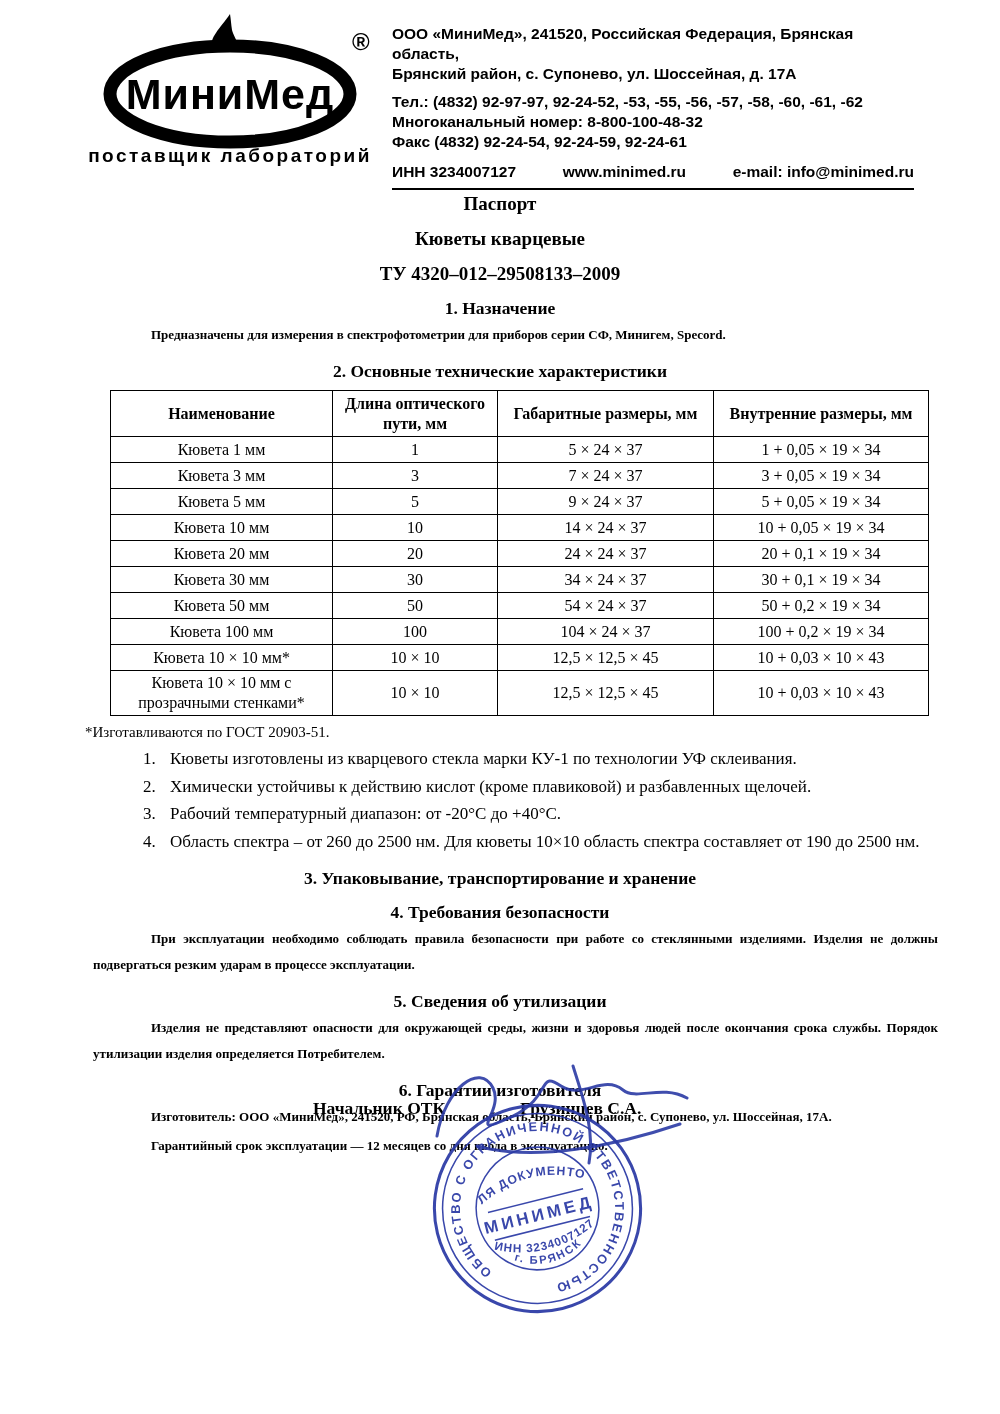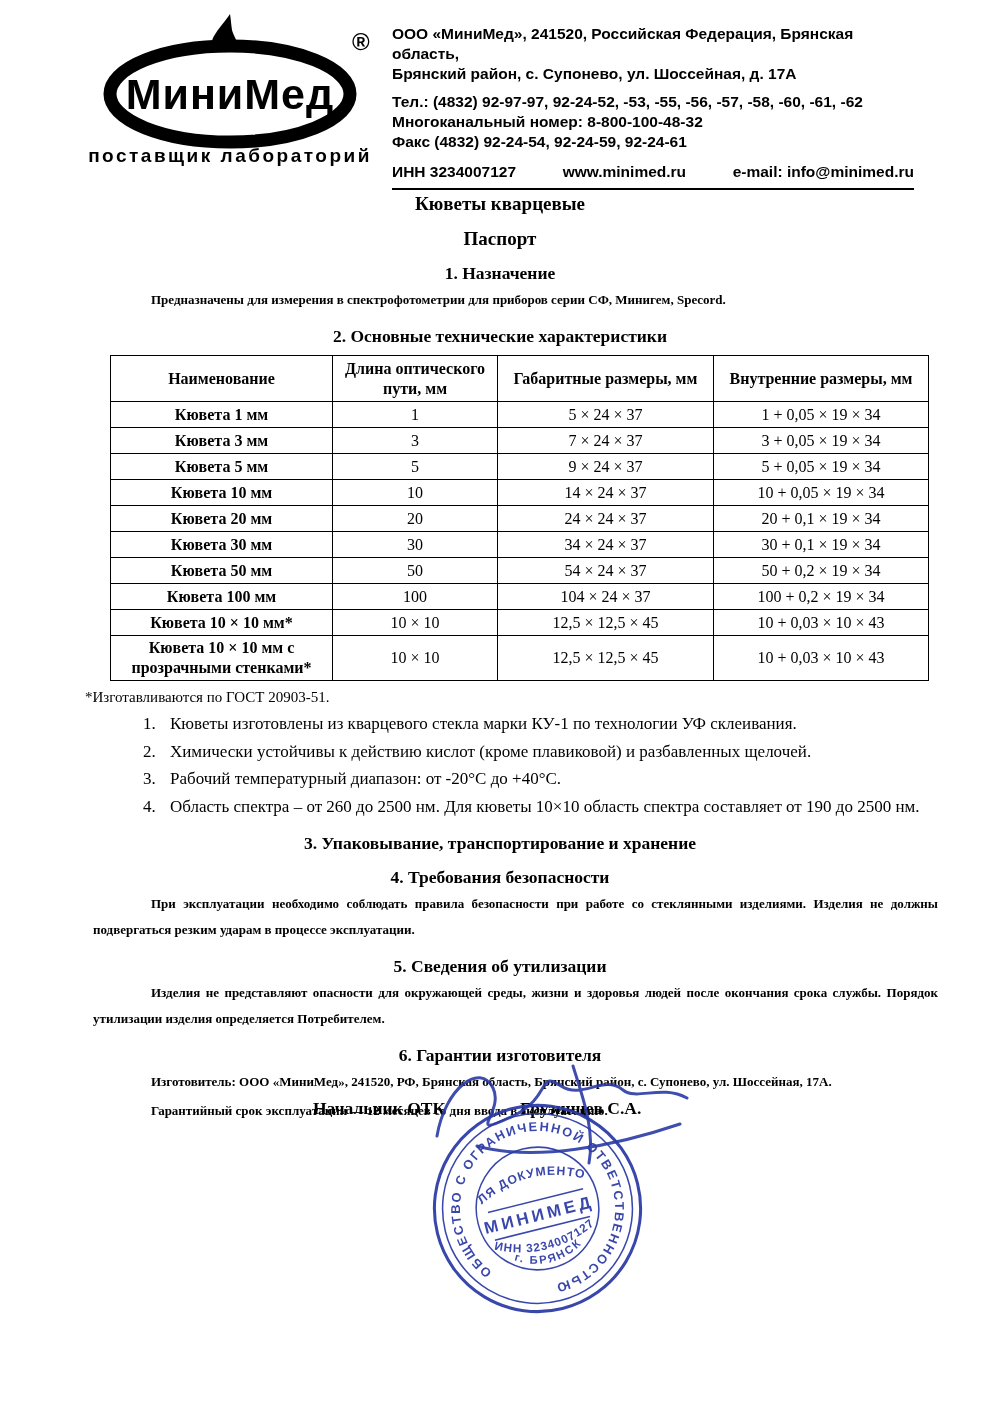--- a/index.html
+++ b/index.html
@@ -28,21 +28,21 @@
   .para {
     font-size:13px; line-height:26px; text-align:justify;
     margin:3px 62px 0 93px; text-indent:58px;font-weight:bold;
   }
   
   .table-wrap { margin:8px 0 0 110px; }
   table { border-collapse:collapse; width:818px; font-size:16px; table-layout:fixed; }
   th, td { border:1px solid #000; text-align:center; vertical-align:middle; padding:2px 6px; }
   th { font-weight:700; height:46px; line-height:20px; }
   td { height:26px; line-height:20px; }
-  td.name-col { font-weight:700; }
+  td.name-col { font-weight:400; }
   .footnote { margin:8px 85px 0 85px; font-size:15px; }
   
   .notes { margin:4px 62px 0 143px; font-size:17px; line-height:27.5px; }
   .note { display:flex; }
   .note .num { width:27px; flex:0 0 27px; }
   
   .sig-row {
     position:absolute; top:1098px; left:313px;
     font-weight:700; font-size:17.5px; display:flex;
   }
@@ -81,22 +81,23 @@
         <div>Факс (4832) 92-24-54, 92-24-59, 92-24-61</div>
       </div>
       <div class="inn-row">
         <span>ИНН 3234007127</span>
         <span>www.minimed.ru</span>
         <span>e-mail: info@minimed.ru</span>
       </div>
     </div>
   </div>
 
+  <div class="title-line">Паспорт</div>
   <div class="title-line">Кюветы кварцевые</div>
-  <div class="title-line">Паспорт</div>
+  <div class="title-line">ТУ 4320–012–29508133–2009</div>
 
   <div class="section-heading">1.  Назначение</div>
   <div class="para">Предназначены для измерения в спектрофотометрии для приборов серии СФ, Минигем, Specord.</div>
 
   <div class="section-heading">2.  Основные технические характеристики</div>
 
   <div class="table-wrap">
     <table>
       <colgroup>
           <col style="width:222px">

